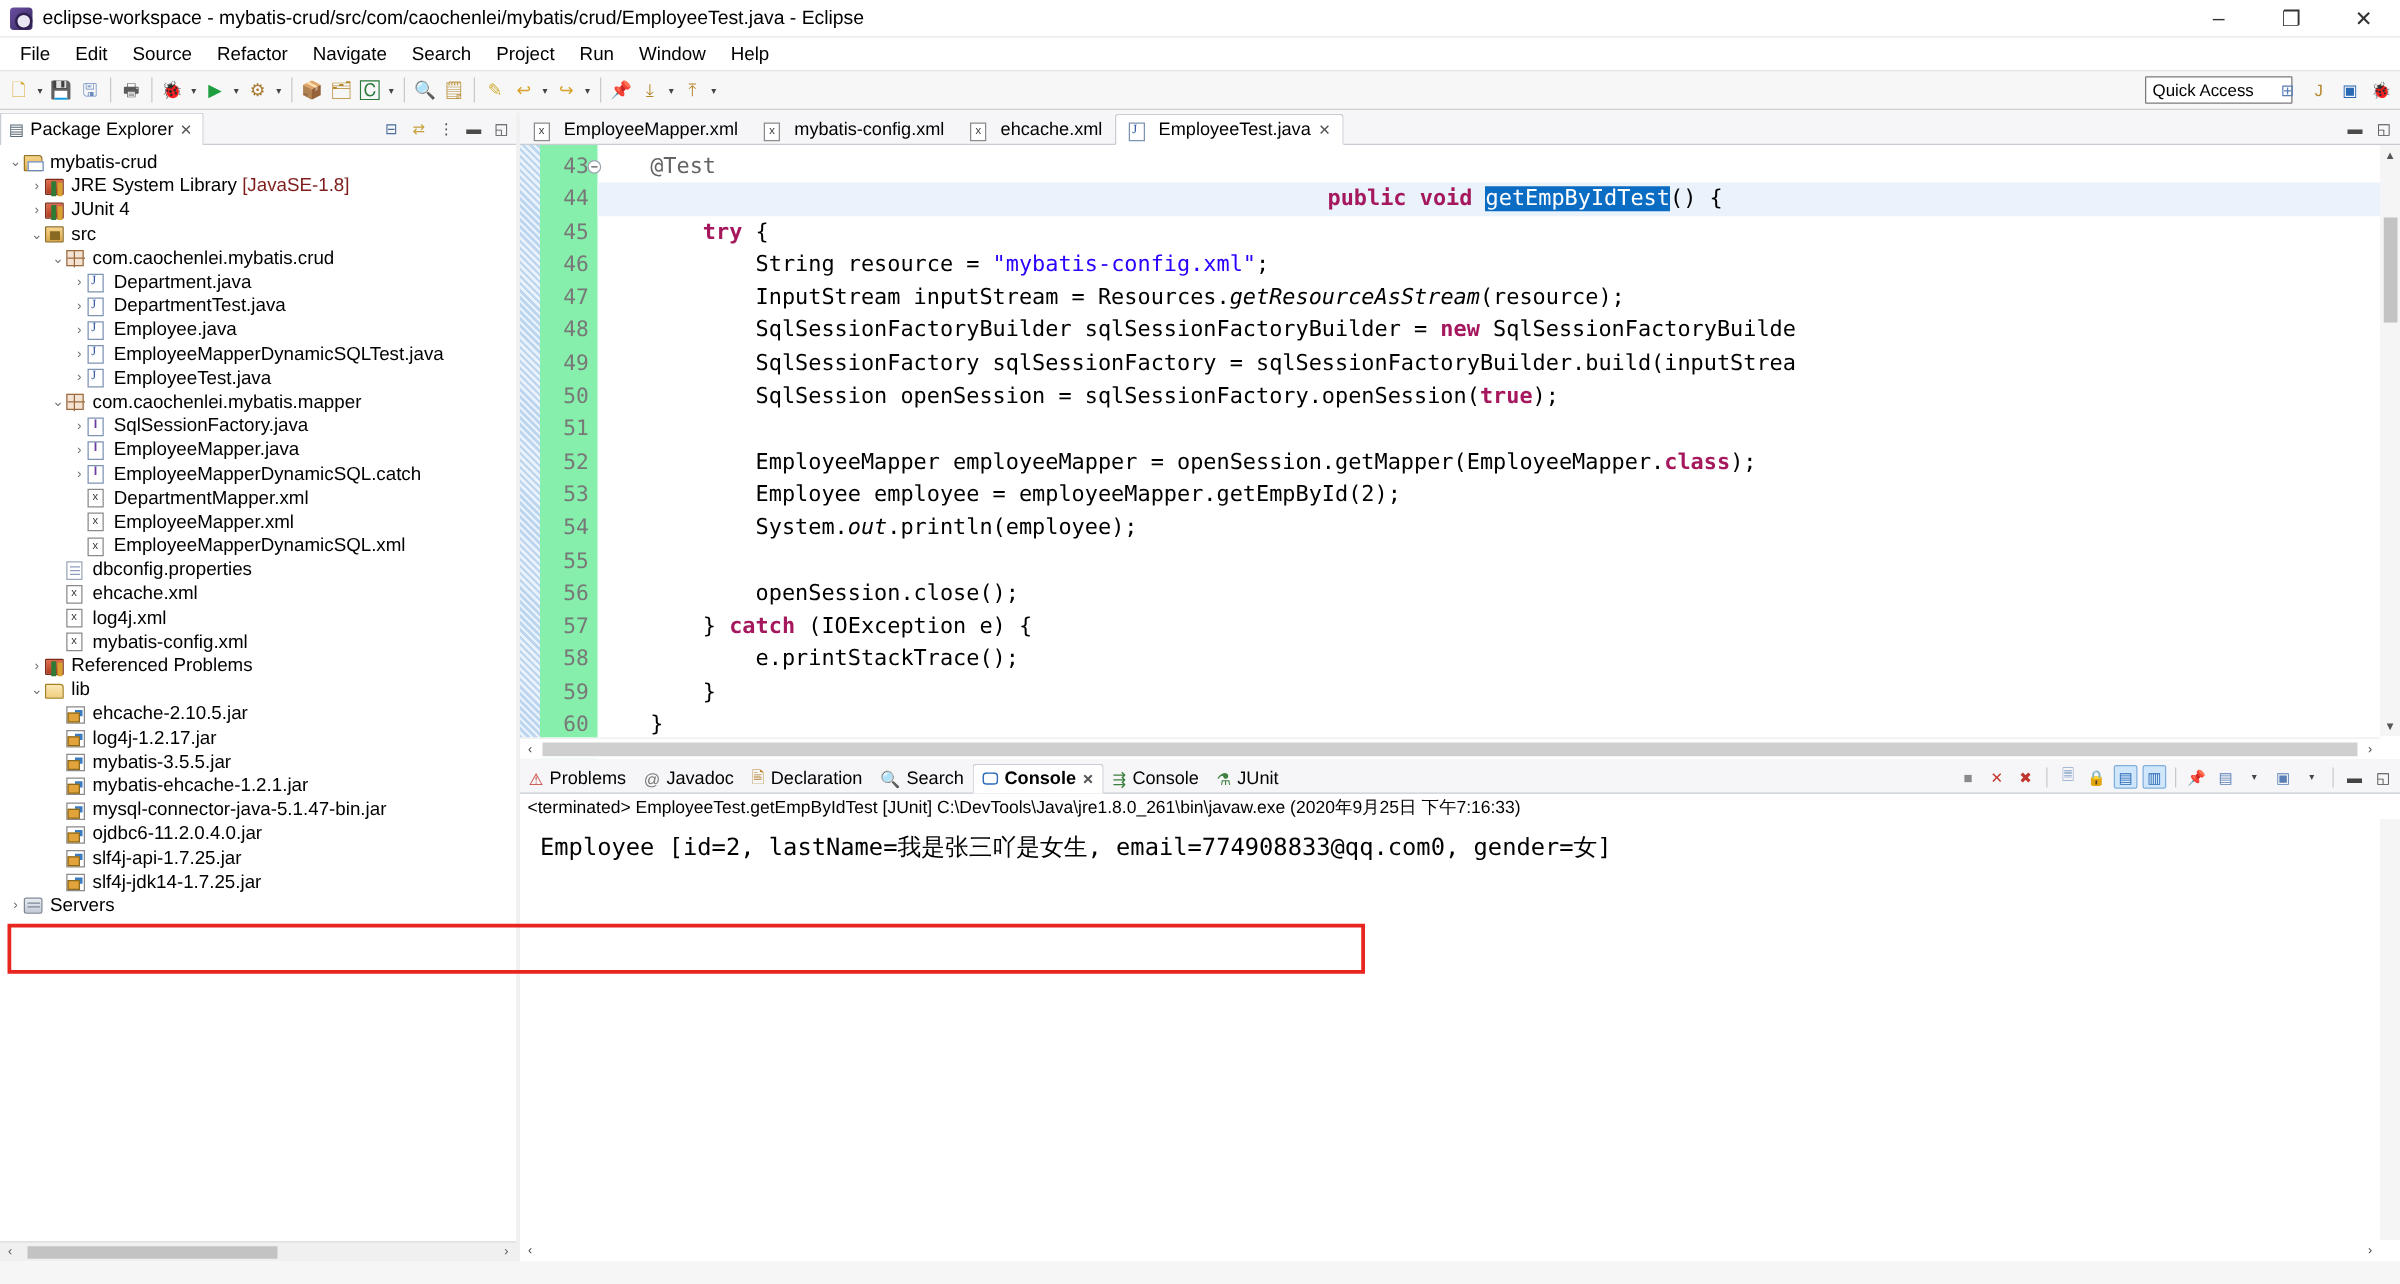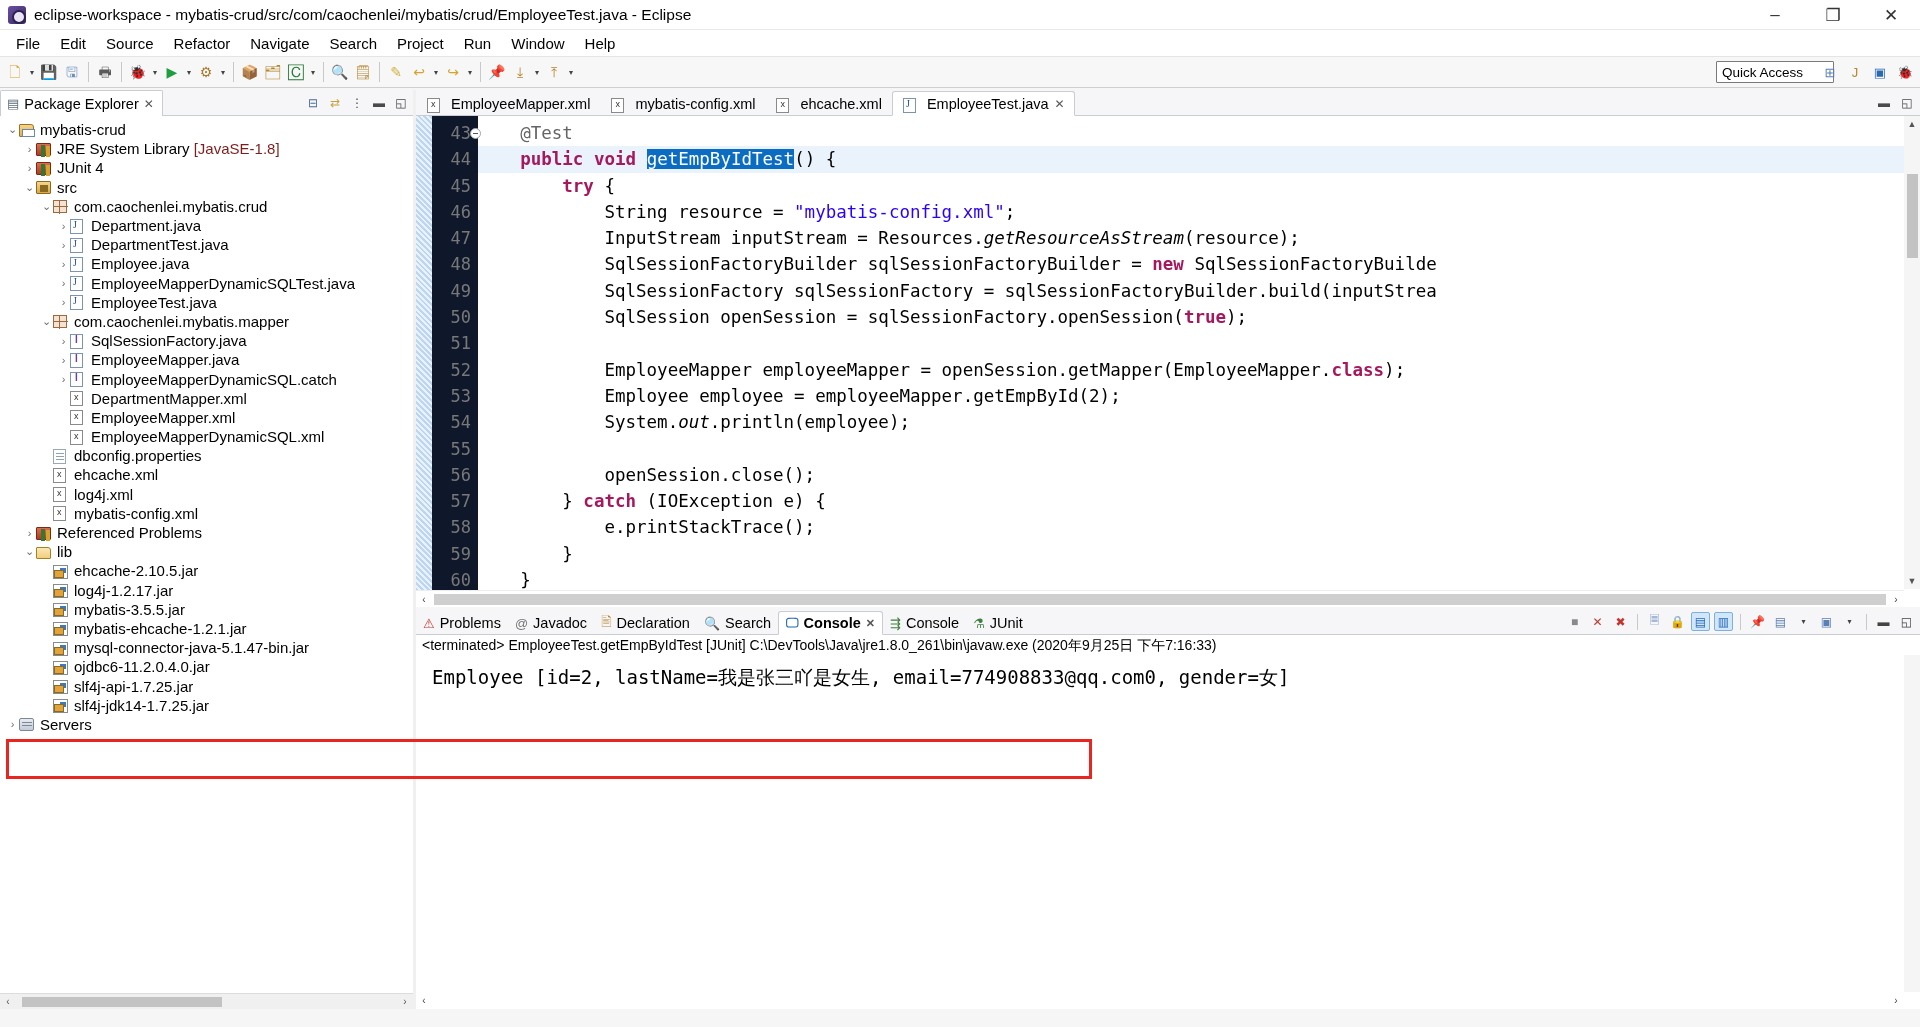--- a/index.html
+++ b/index.html
@@ -149,39 +149,39 @@
   }
   .ed-tab .close-x { font-size: 12px; color:#555; }
   .ed-tools { position:absolute; right:5px; bottom:4px; display:flex; gap:7px; }
 
   .code-wrap { flex: 1; position: relative; overflow: hidden; background: #fff; display:flex; }
   .fold-col {
     width: 16px; background: repeating-linear-gradient(45deg,#bcd6ef 0 2px,#e9f2fb 2px 4px);
     flex: 0 0 16px;
   }
   .gutter {
-    width: 46px; flex: 0 0 46px; background: #0f172a; text-align: right;
+    width: 46px; flex: 0 0 46px; background: #86efac; text-align: right;
     padding-right: 7px; color: #787878; font-family: "DejaVu Sans Mono", monospace;
     font-size: 17px; line-height: 26.3px; padding-top: 4px; position: relative;
   }
   .gut-line { position: relative; height: 26.3px; }
   .fold-marker {
     position: absolute; right: -10px; top: 8px; width: 11px; height: 11px;
     border: 1px solid #9aa7b3; border-radius: 50%; background: #fff;
   }
   .fold-marker::after {
     content:""; position:absolute; left:2px; top:4px; width:5px; height:1px; background:#555;
   }
   .code {
     flex: 1; font-family: "DejaVu Sans Mono", monospace; font-size: 17.5px;
     line-height: 26.3px; padding-top: 4px; white-space: pre; overflow: hidden;
     position: relative; color: #000;
   }
   .cl { height: 26.3px; }
-  .cl.hl { background: #eaf2fb; }
+  .cl.hl { background: #eaf2fb; text-align: center; }
   .kw { color: #a5185e; font-weight: bold; }
   .str { color: #2a00ff; }
   .sel { background: #0b6cc4; color: #fff; }
   .stat { font-style: italic; color: #000; }
   .ann { color: #646464; }
 
   .ed-vscroll { position: absolute; right: 0; top: 26px; bottom: 18px; width: 16px; background:#f5f5f5;}
   .ed-vthumb { position:absolute; right:2px; top: 58px; width: 11px; height: 84px; background:#c3c3c3;}
   .ed-vup,.ed-vdown{position:absolute;right:0;width:16px;height:16px;display:flex;align-items:center;justify-content:center;font-size:9px;color:#555;}
   .ed-vup{top:0}.ed-vdown{bottom:0}

